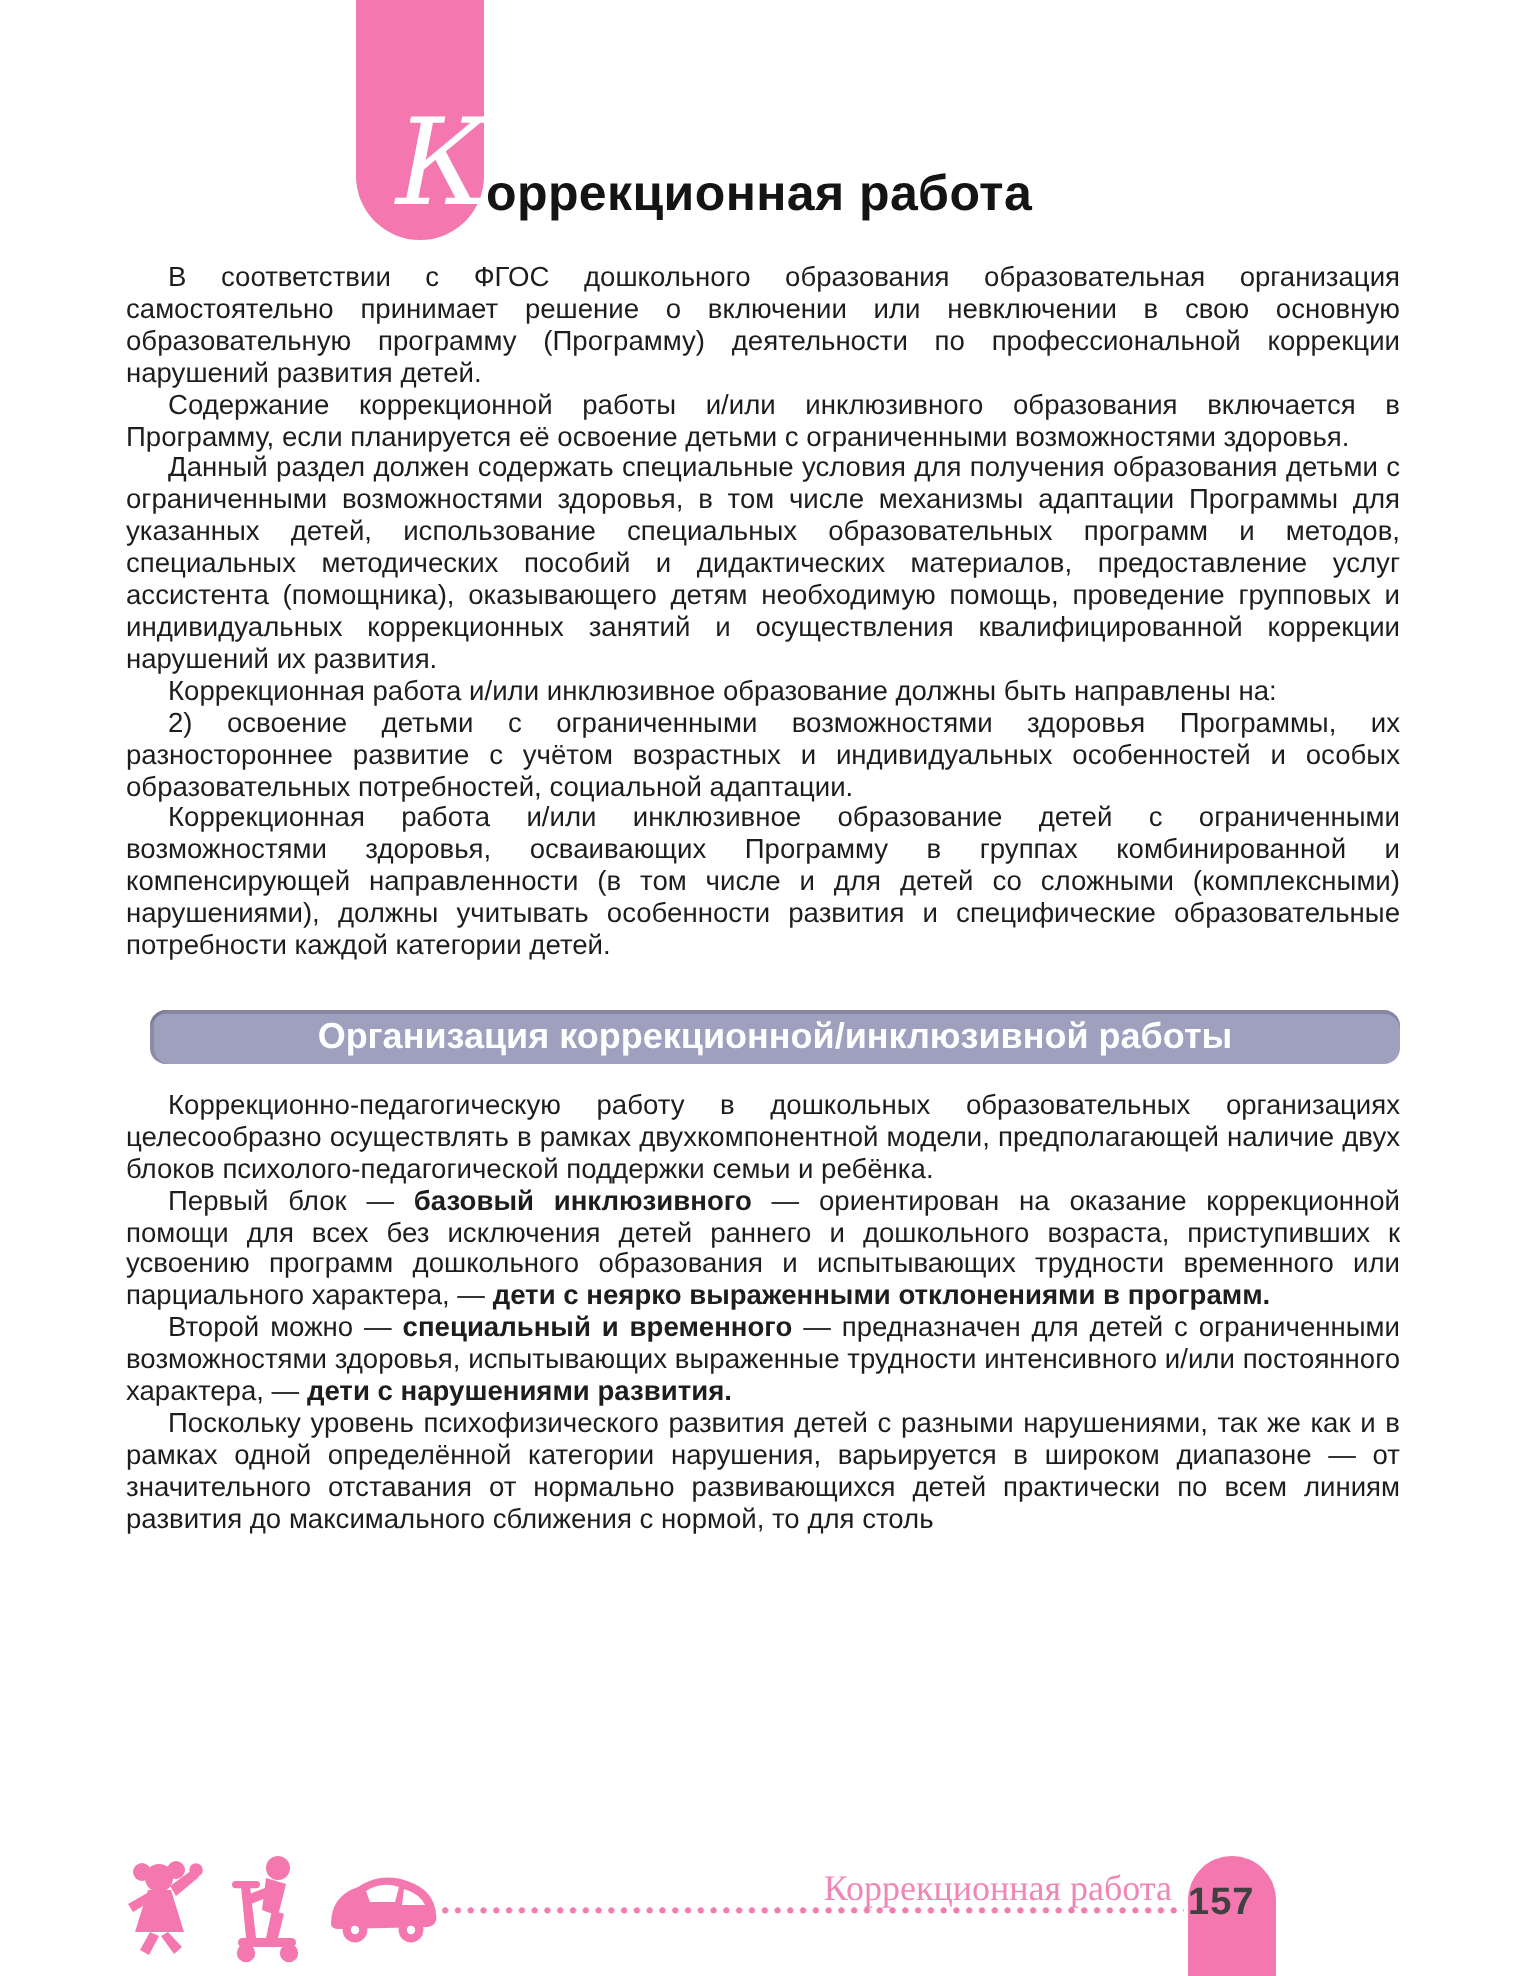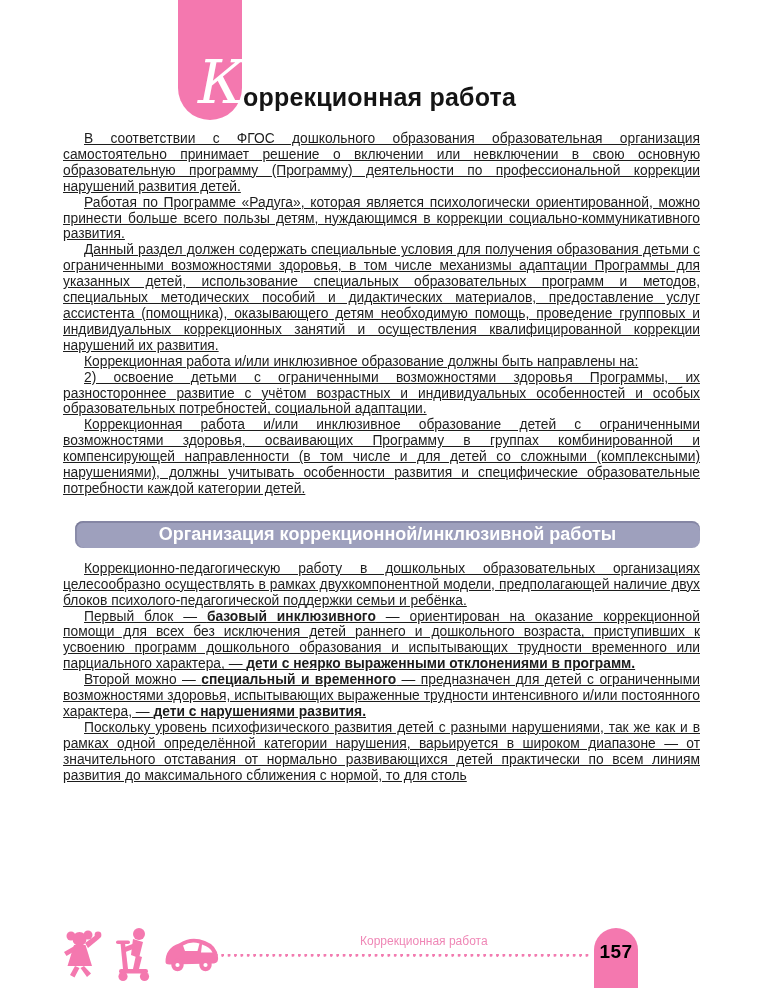--- a/index.html
+++ b/index.html
@@ -24,21 +24,21 @@
     font-size:25px; font-weight:bold; color:#141414; letter-spacing:0.2px;
     white-space:nowrap;
     text-align:center;
   }
 
   
   .body {
     position:absolute; left:63px; top:131px; width:637px;
     font-size:13.8px; line-height:15.9px; text-align:justify;
   }
-  .body p { margin:0; text-indent:21px;text-decoration:underline; }
+  .body p { margin:0; text-indent:21px; }
   .body b { font-weight:bold; }
 
   .banner {
     margin:24px 0 13px 12px; height:27px; line-height:27px;
     background:#9EA0BD; border-radius:8px;
     color:#ffffff; font-size:18px; font-weight:bold; text-align:center;
     text-indent:0;
     box-shadow: inset 0 2px 0 rgba(70,70,100,0.28), inset 2px 0 0 rgba(70,70,100,0.22);
   }
 
@@ -47,44 +47,44 @@
   .icon-girl    { left:58px;  top:928px; width:48px; height:52px; }
   .icon-scooter { left:112px; top:926px; width:46px; height:56px; }
   .icon-car     { left:162px; top:934px; width:58px; height:42px; }
   .footer-dots {
     position:absolute; left:214px; top:953px; width:378px; height:5px;
     background-image: radial-gradient(circle at 2.2px 2.2px, #F27BB0 1.4px, transparent 1.7px);
     background-size:6.4px 5px; background-repeat:repeat-x;
   }
   .running-title {
     position:absolute; top:934px; left:360px; width:226px;
-    text-align:left; font-size:12px; color:#EF87B6; white-space:nowrap;
+    text-align:right; font-size:18px; color:#EF87B6; white-space:nowrap;font-family:Liberation Serif, serif;
   }
   .page-tab {
     position:absolute; left:594px; top:928px; width:44px; height:60px;
     background:#F478AF; border-radius:22px 22px 0 0;
   }
   .page-number {
-    display:block; margin-top:13px; text-align:center;
-    color:#000000; font-weight:bold; font-size:19px; letter-spacing:0.5px;
+    display:block; margin-top:13px; text-align:left;
+    color:#404040; font-weight:bold; font-size:19px; letter-spacing:0.5px;
   }
 </style>
 </head>
 <body>
 
 <div class="page">
 
   <div class="header-tab">
     <span class="chapter-initial">К</span>
   </div>
   <h1 class="page-title">оррекционная работа</h1>
 
   <div class="body">
     <p>В соответствии с ФГОС дошкольного образования образовательная организация самостоятельно принимает решение о включении или невключении в свою основную образовательную программу (Программу) деятельности по профессиональной коррекции нарушений развития детей.</p>
-    <p>Работая по Программе «Радуга», которая является психологически ориентированной, можно принести больше всего пользы детям, нуждающимся в коррекции социально-коммуникативного развития.</p>
+    <p>Содержание коррекционной работы и/или инклюзивного образования включается в Программу, если планируется её освоение детьми с ограниченными возможностями здоровья.</p>
     <p>Данный раздел должен содержать специальные условия для получения образования детьми с ограниченными возможностями здоровья, в том числе механизмы адаптации Программы для указанных детей, использование специальных образовательных программ и методов, специальных методических пособий и дидактических материалов, предоставление услуг ассистента (помощника), оказывающего детям необходимую помощь, проведение групповых и индивидуальных коррекционных занятий и осуществления квалифицированной коррекции нарушений их развития.</p>
     <p>Коррекционная работа и/или инклюзивное образование должны быть направлены на:</p>
     <p>2) освоение детьми с ограниченными возможностями здоровья Программы, их разностороннее развитие с учётом возрастных и индивидуальных особенностей и особых образовательных потребностей, социальной адаптации.</p>
     <p>Коррекционная работа и/или инклюзивное образование детей с ограниченными возможностями здоровья, осваивающих Программу в группах комбинированной и компенсирующей направленности (в том числе и для детей со сложными (комплексными) нарушениями), должны учитывать особенности развития и специфические образовательные потребности каждой категории детей.</p>
 
     <div class="banner">
       <span>Организация коррекционной/инклюзивной работы</span>
     </div>
 
     <p>Коррекционно-педагогическую работу в дошкольных образовательных организациях целесообразно осуществлять в рамках двухкомпонентной модели, предполагающей наличие двух блоков психолого-педагогической поддержки семьи и ребёнка.</p>

